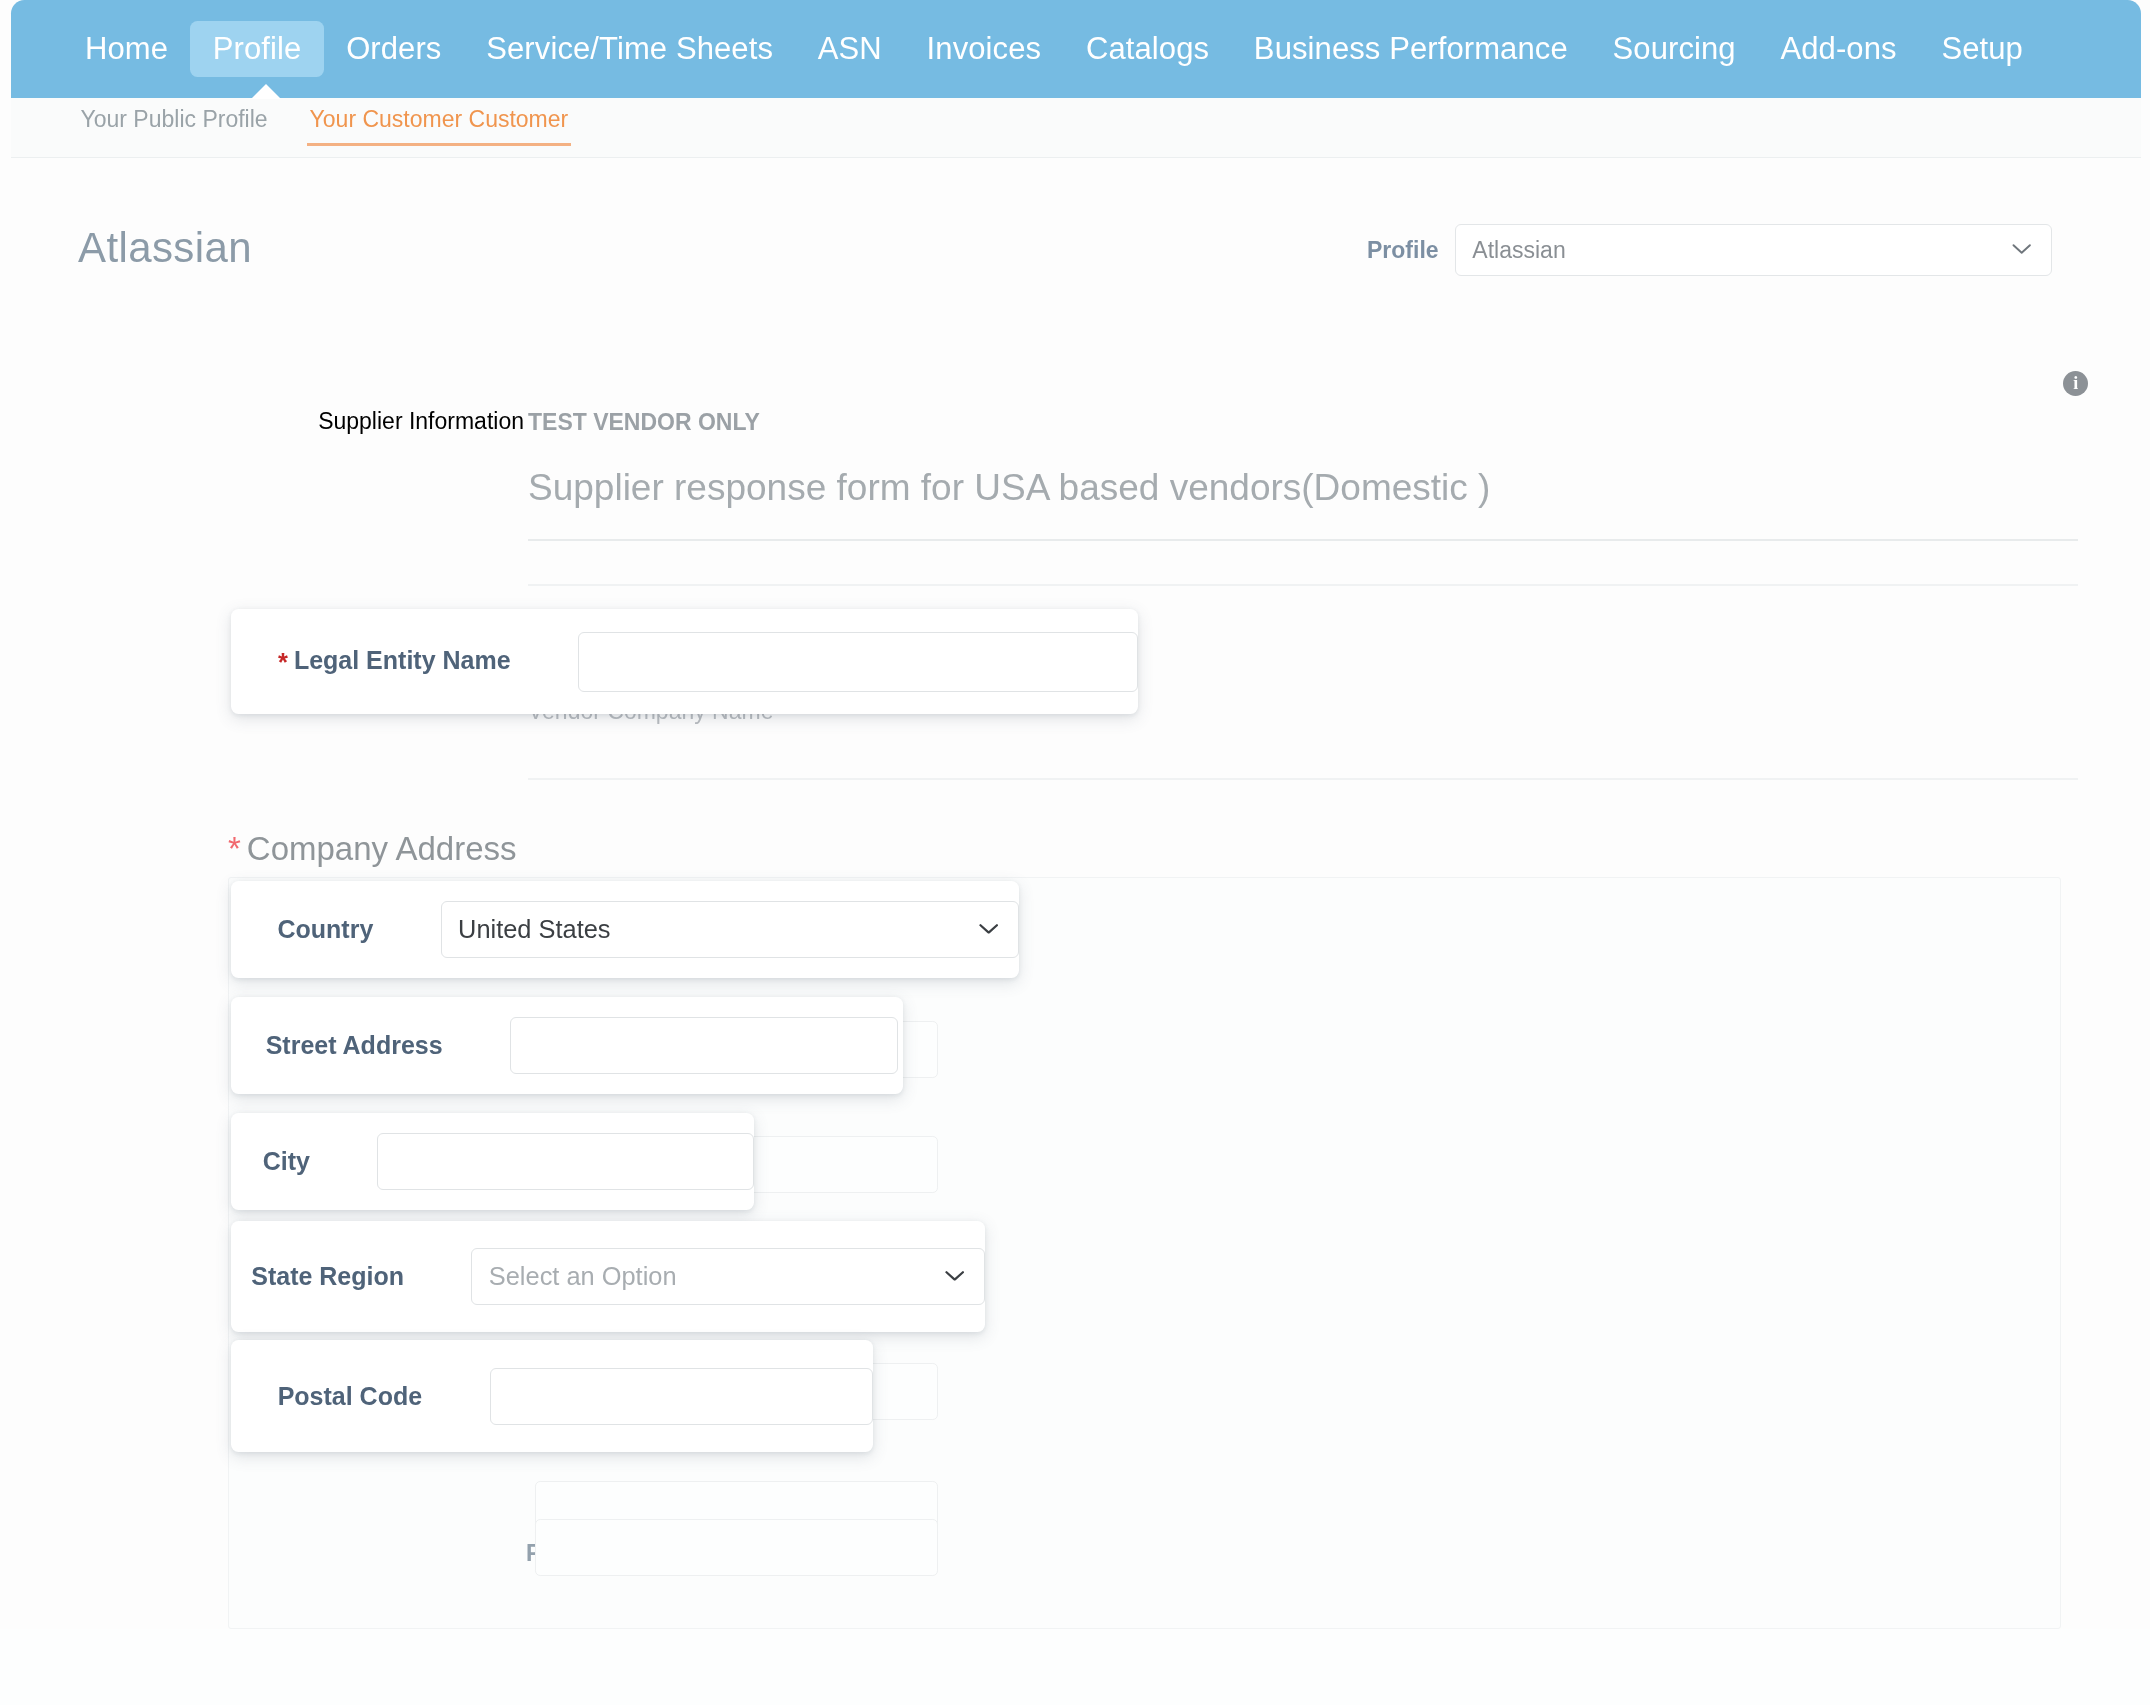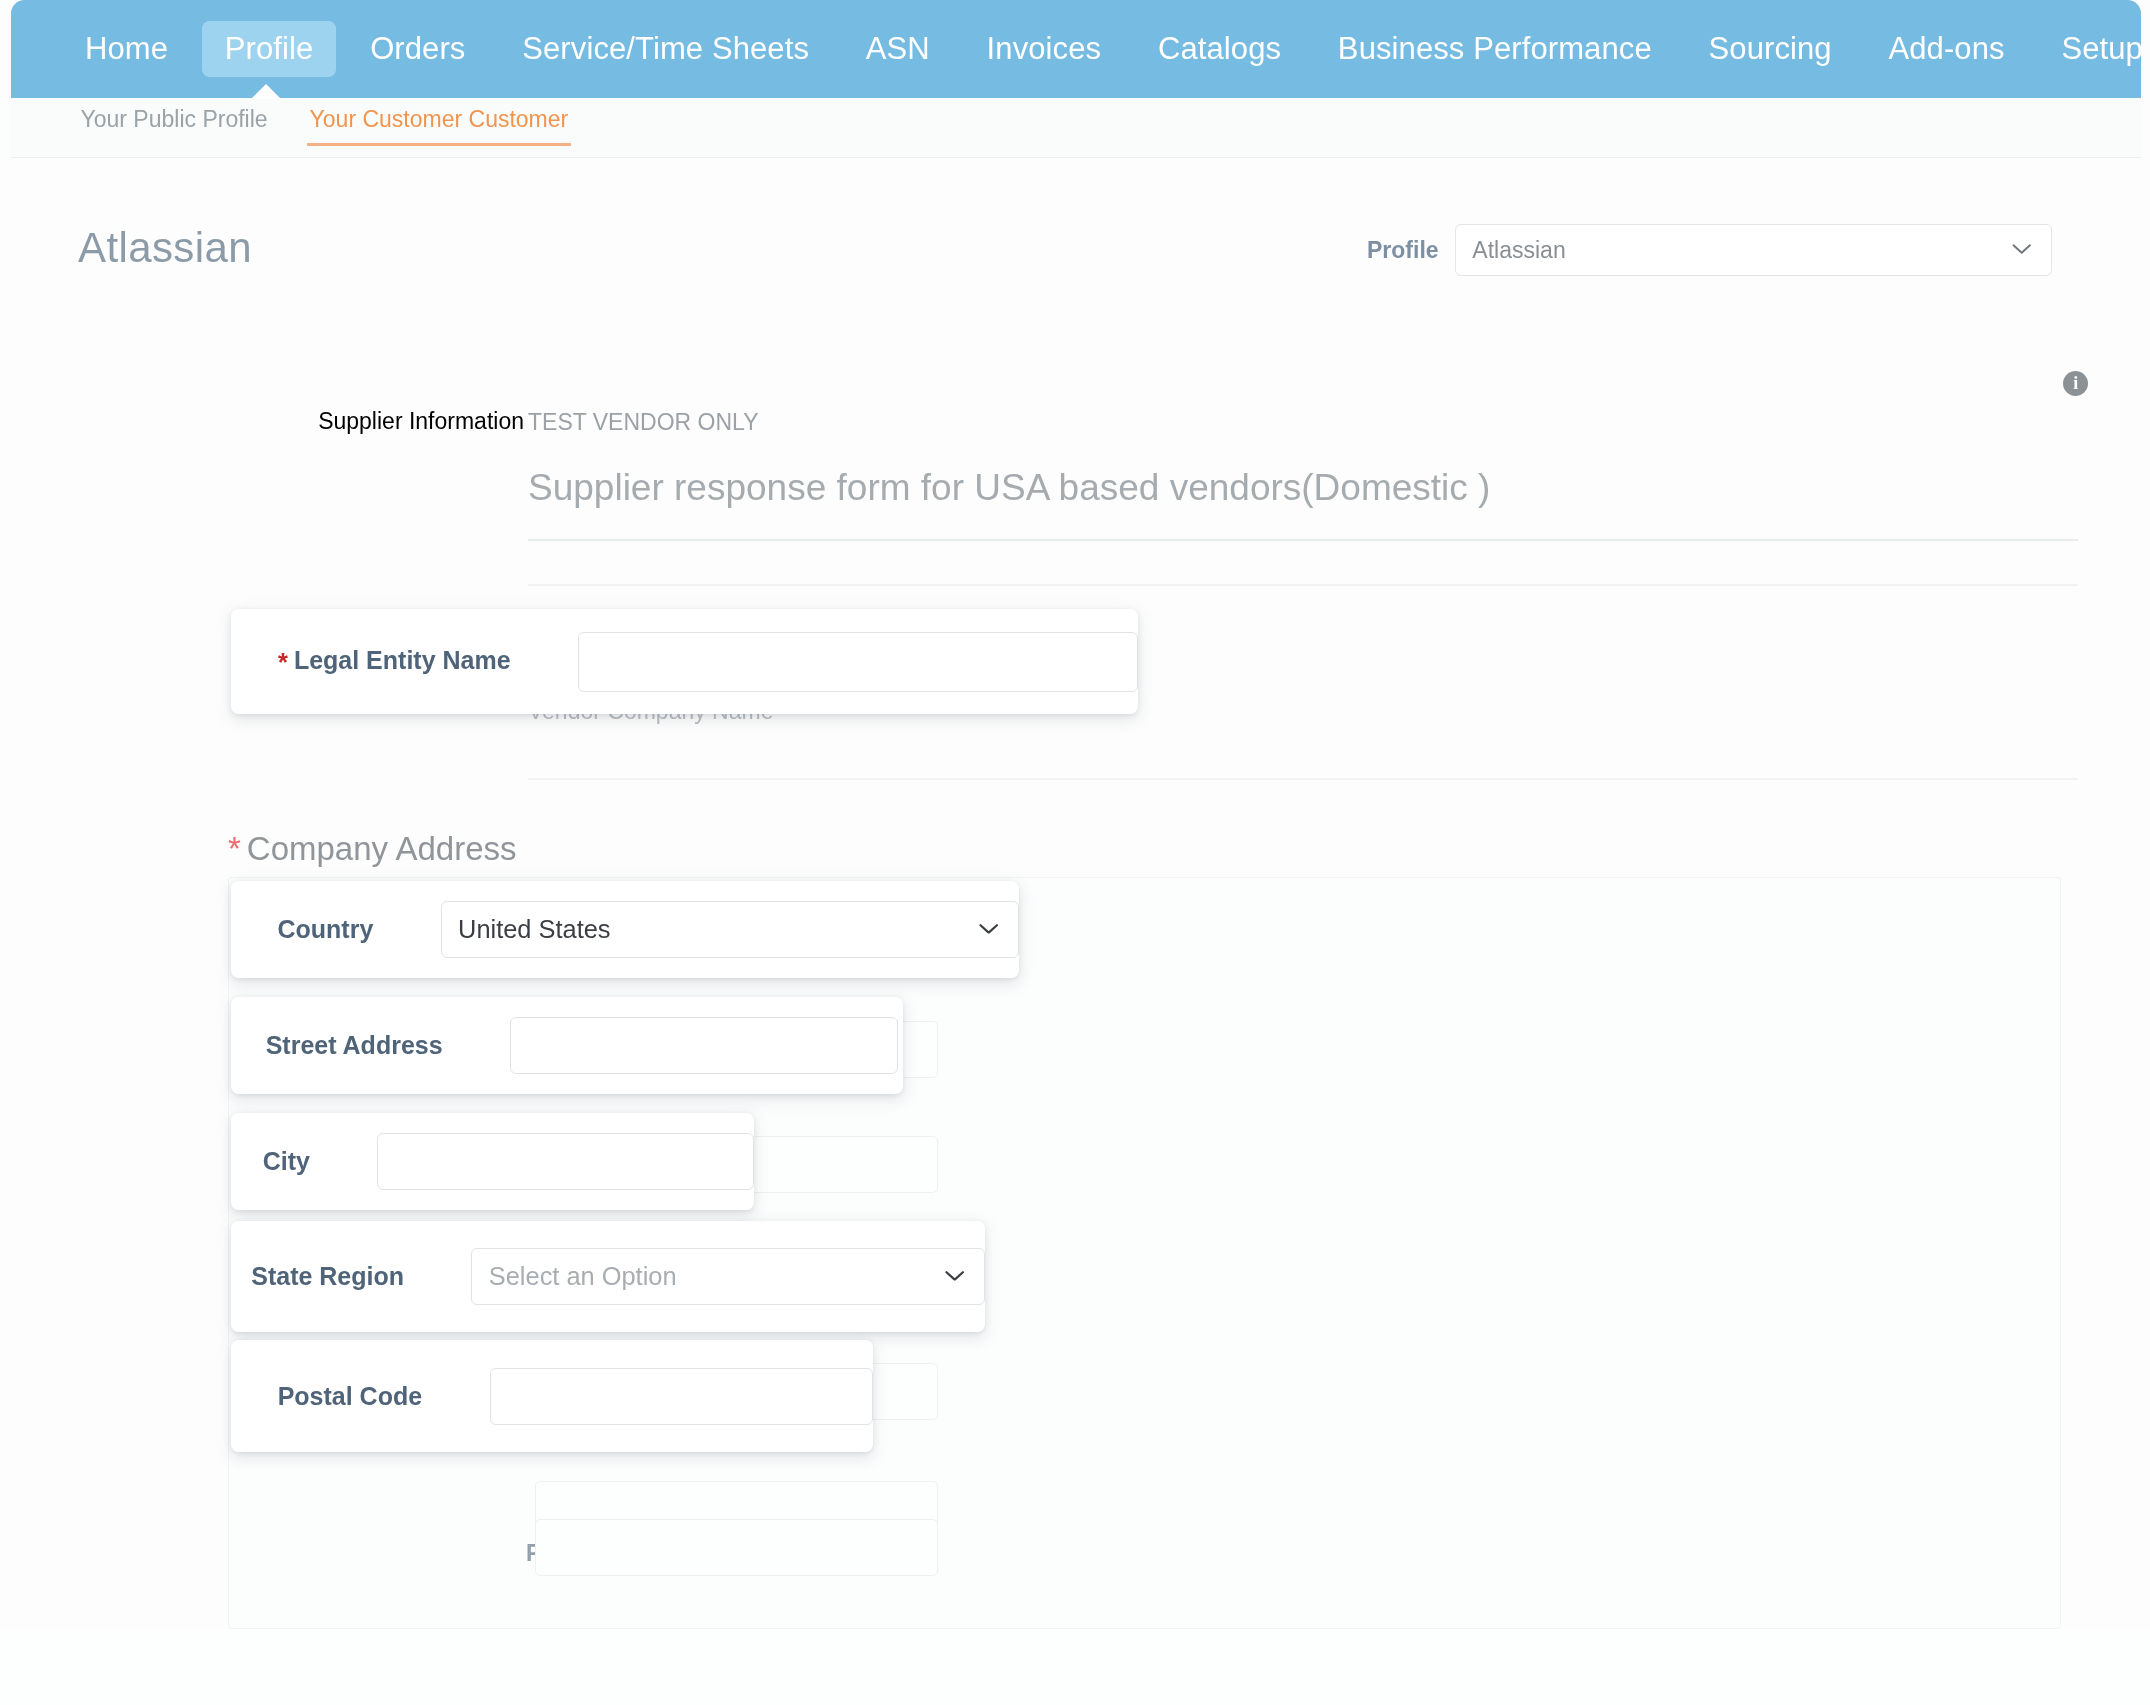--- a/index.html
+++ b/index.html
@@ -22,21 +22,21 @@
   
   .topnav {
     position: absolute;
     left: 10.5px; top: 0px;
     width: 2130px; height: 98px;
     background: #76bbe2;
     border-radius: 13.4px 13.4px 0 0;
     display: flex;
     align-items: center;
     padding-left: 52px;
-    gap: 12px;
+    gap: 0px;
   }
   .nav-item {
     color: #ffffff;
     font-size: 31px;
     font-weight: 400;
     padding: 10.5px 22.4px;
     border-radius: 7.5px;
     white-space: nowrap;
     letter-spacing: 0.1px;
     cursor: pointer;
@@ -150,20 +150,21 @@
     font-weight: normal;
     color: #000000;
     text-align: right;
     width: 261px;
   }
   .si-value {
     position: absolute;
     left: 528px; top: 409px;
     font-size: 23px;
     color: #9ba1a6;
+    font-weight: bold;
   }
 
   
   .form-title {
     position: absolute;
     left: 528px; top: 467px;
     font-size: 37px;
     color: #a5abaf;
     font-weight: 400;
     white-space: nowrap;

